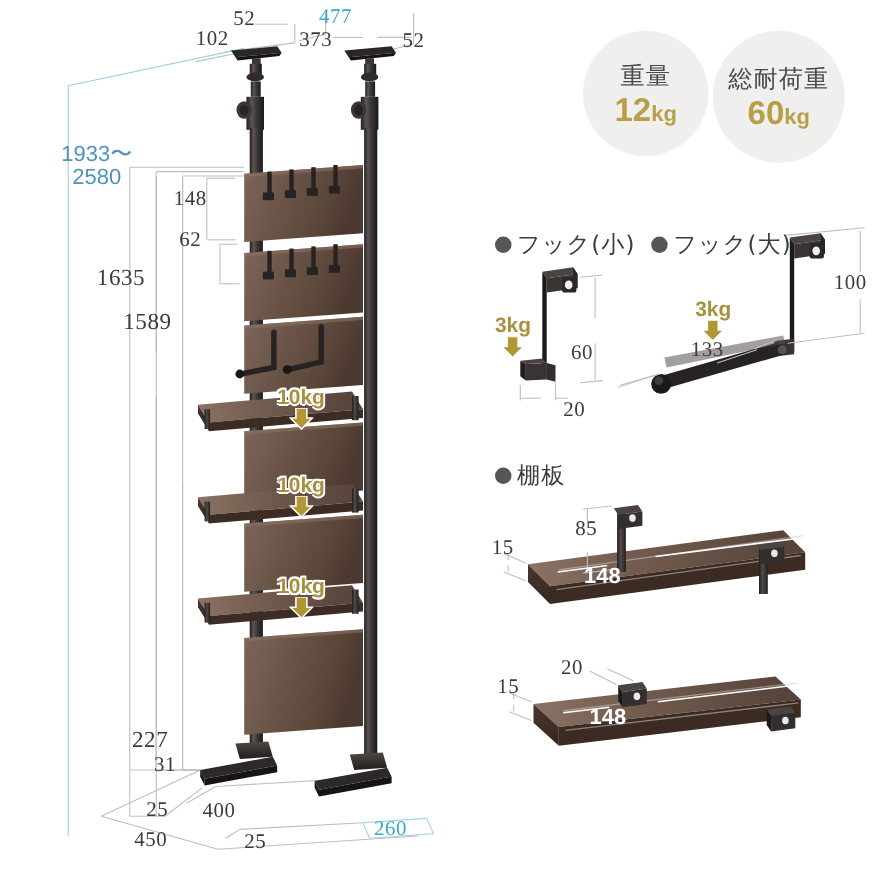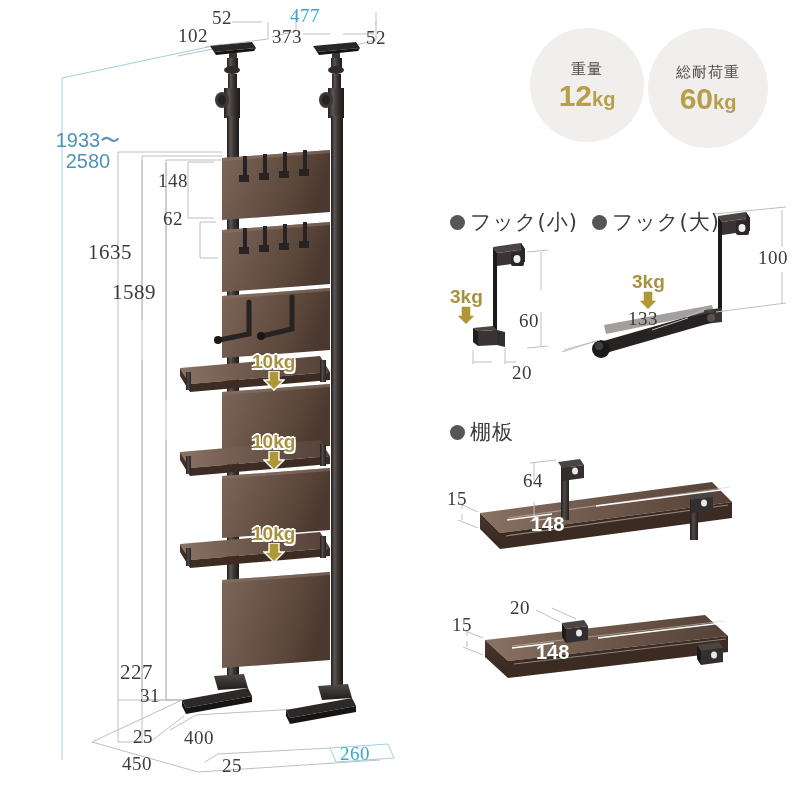--- a/index.html
+++ b/index.html
@@ -49,21 +49,21 @@
   .badge {
     position: absolute;
     border-radius: 50%;
     background: #f0efed;
     display: flex;
     flex-direction: column;
     align-items: center;
     justify-content: center;
   }
   .badge .b-title {
-    font-size: 15px;
+    font-size: 22px;
     color: #4a4a4a;
     letter-spacing: 1px;
     margin-bottom: 2px;
     font-family: "DejaVu Sans", sans-serif;
   }
   .badge .b-val {
     font-size: 30px;
     font-weight: bold;
     color: #b79f49;
     letter-spacing: 0px;
@@ -542,21 +542,21 @@
 
   <div class="load" style="left:632px; top:272px;">
     <div class="lt">3kg</div>
     <svg class="arrow-svg" width="22" height="20" viewBox="0 0 22 20">
       <path d="M6,0 H16 V9 H21 L11,19 L1,9 H6 Z" fill="#b09736" stroke="#ffffff" stroke-width="1.4"></path>
     </svg>
   </div>
   <div class="dim" style="left:758px; top:247px;">100</div>
   <div class="dim" style="left:628px; top:308px;">133</div>
 
-  <div class="dim" style="left:523px; top:470px;">64</div>
+  <div class="dim" style="left:523px; top:470px;">85</div>
   <div class="dim" style="left:447px; top:488px;">15</div>
   <div class="abs" style="left:531px; top:513px; font-size:20px; font-weight:bold; color:#ffffff;">148</div>
   <div class="abs" style="left:630px; top:535px; font-size:20px; font-weight:bold; color:#ffffff;">450</div>
 
   <div class="dim" style="left:510px; top:597px;">20</div>
   <div class="dim" style="left:452px; top:614px;">15</div>
   <div class="abs" style="left:536px; top:641px; font-size:20px; font-weight:bold; color:#ffffff;">148</div>
   <div class="abs" style="left:630px; top:661px; font-size:20px; font-weight:bold; color:#ffffff;">450</div>
 
 </div>

